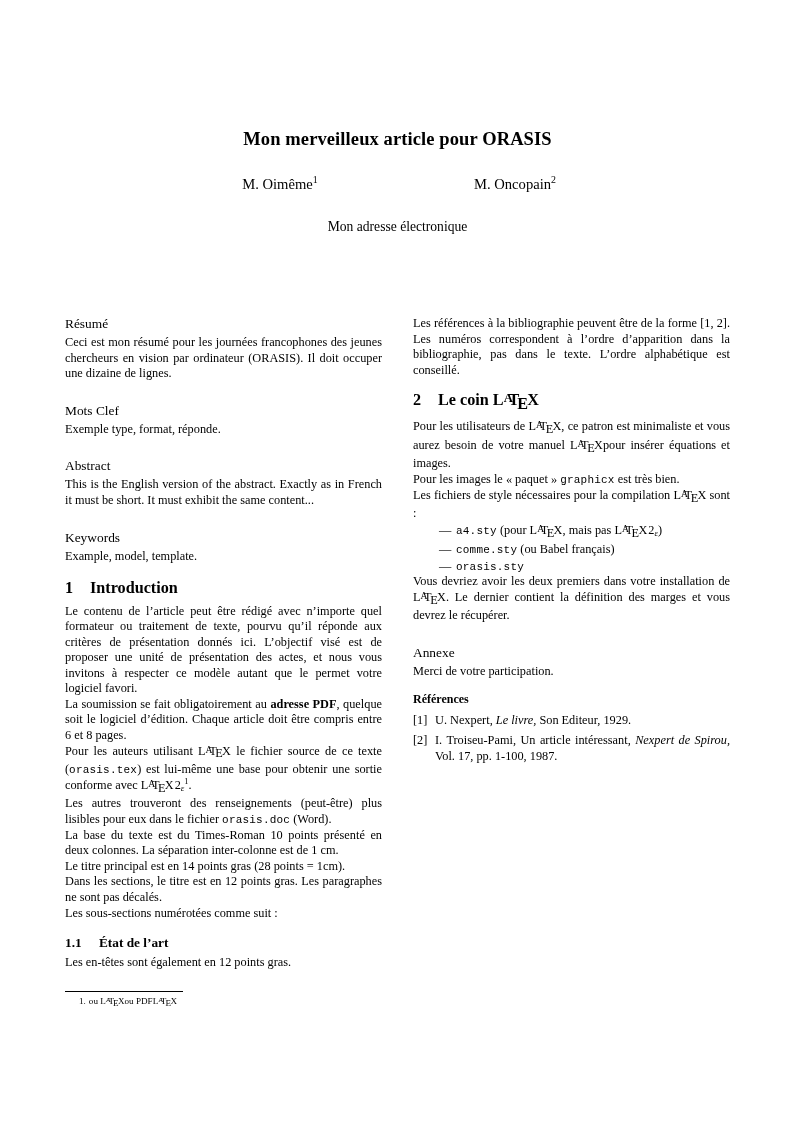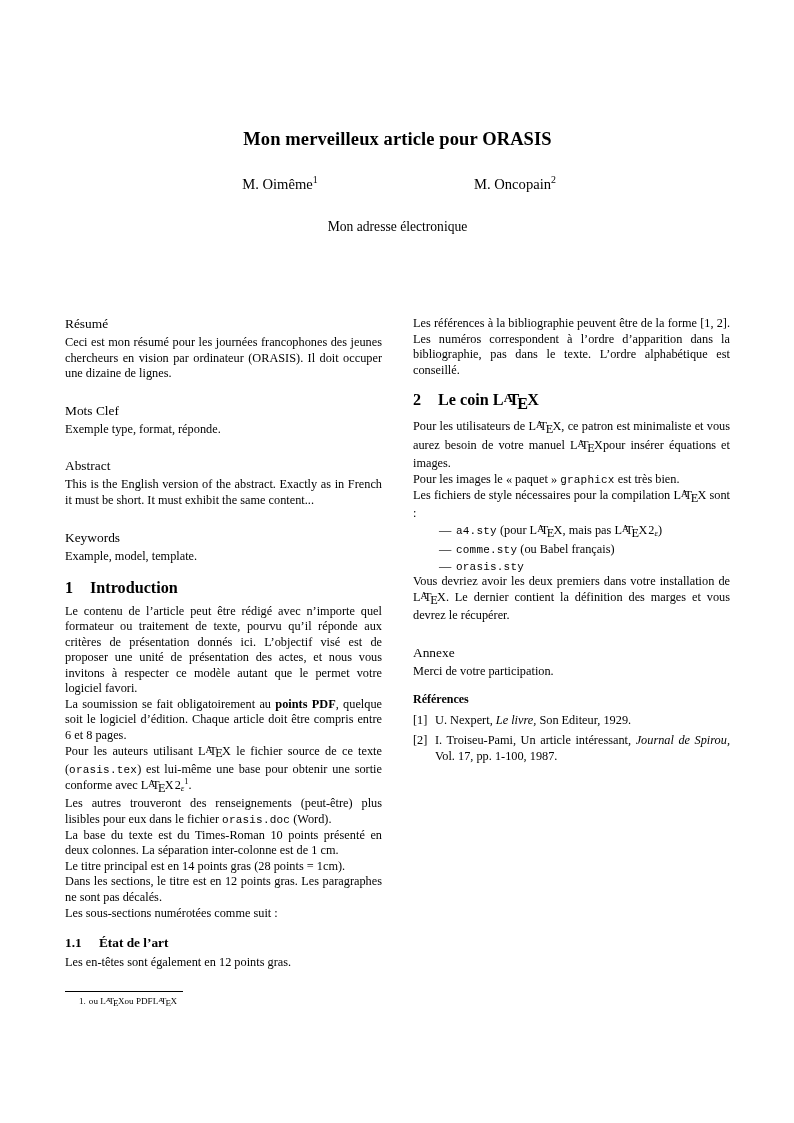--- a/index.html
+++ b/index.html
@@ -215,21 +215,21 @@
     <h2 class="sec-unnum spaced-top">Keywords</h2>
     <p class="body">Example, model, template.</p>
 
     <h2 class="sec-num">
       <span class="num">1</span>
       <span>Introduction</span>
     </h2>
 
     <p class="body">Le contenu de l’article peut être rédigé avec n’importe quel formateur ou traitement de texte, pourvu qu’il réponde aux critères de présentation donnés ici. L’objectif visé est de proposer une unité de présentation des actes, et nous vous invitons à respecter ce modèle autant que le permet votre logiciel favori.</p>
 
-    <p class="body"><span>La soumission se fait obligatoirement au </span><span class="bold">points PDF</span><span>, quelque soit le logiciel d’édition. Chaque article doit être compris entre 6 et 8 pages.</span></p>
+    <p class="body"><span>La soumission se fait obligatoirement au </span><span class="bold">adresse PDF</span><span>, quelque soit le logiciel d’édition. Chaque article doit être compris entre 6 et 8 pages.</span></p>
 
     <p class="body"><span>Pour les auteurs utilisant </span><span class="latex">L<span class="la">A</span><span class="te">T</span><span class="ee">E</span>X</span><span> le fichier source de ce texte (</span><span class="mono">orasis.tex</span><span>) est lui-même une base pour obtenir une sortie conforme avec </span><span class="latex">L<span class="la">A</span><span class="te">T</span><span class="ee">E</span>X 2<span class="eps">ε</span></span><sup class="mark">1</sup><span>.</span></p>
 
     <p class="body"><span>Les autres trouveront des renseignements (peut-être) plus lisibles pour eux dans le fichier </span><span class="mono">orasis.doc</span><span> (Word).</span></p>
 
     <p class="body">La base du texte est du Times-Roman 10 points présenté en deux colonnes. La séparation inter-colonne est de 1 cm.</p>
     <p class="body">Le titre principal est en 14 points gras (28 points = 1cm).</p>
     <p class="body">Dans les sections, le titre est en 12 points gras. Les paragraphes ne sont pas décalés.</p>
     <p class="body">Les sous-sections numérotées comme suit :</p>
 
@@ -278,21 +278,21 @@
 
     <h2 class="refs-head">Références</h2>
 
     <ol class="biblio">
       <li>
         <span class="lbl">[1]</span>
         <span class="entry"><span>U. Nexpert, </span><span class="ital">Le livre,</span><span> Son Editeur, 1929.</span></span>
       </li>
       <li>
         <span class="lbl">[2]</span>
-        <span class="entry"><span>I. Troiseu-Pami, Un article intéressant, </span><span class="ital">Journal de Spirou,</span><span> Vol. 17, pp. 1-100, 1987.</span></span>
+        <span class="entry"><span>I. Troiseu-Pami, Un article intéressant, </span><span class="ital">Nexpert de Spirou,</span><span> Vol. 17, pp. 1-100, 1987.</span></span>
       </li>
     </ol>
   </div>
 
   <div class="footnote-area">
     <div class="fn-rule"></div>
     <div class="fn-text"><span class="fnum">1.</span><span>ou </span><span class="latex">L<span class="la">A</span><span class="te">T</span><span class="ee">E</span>X</span><span>ou PDF</span><span class="latex">L<span class="la">A</span><span class="te">T</span><span class="ee">E</span>X</span></div>
   </div>
 
 </div>

